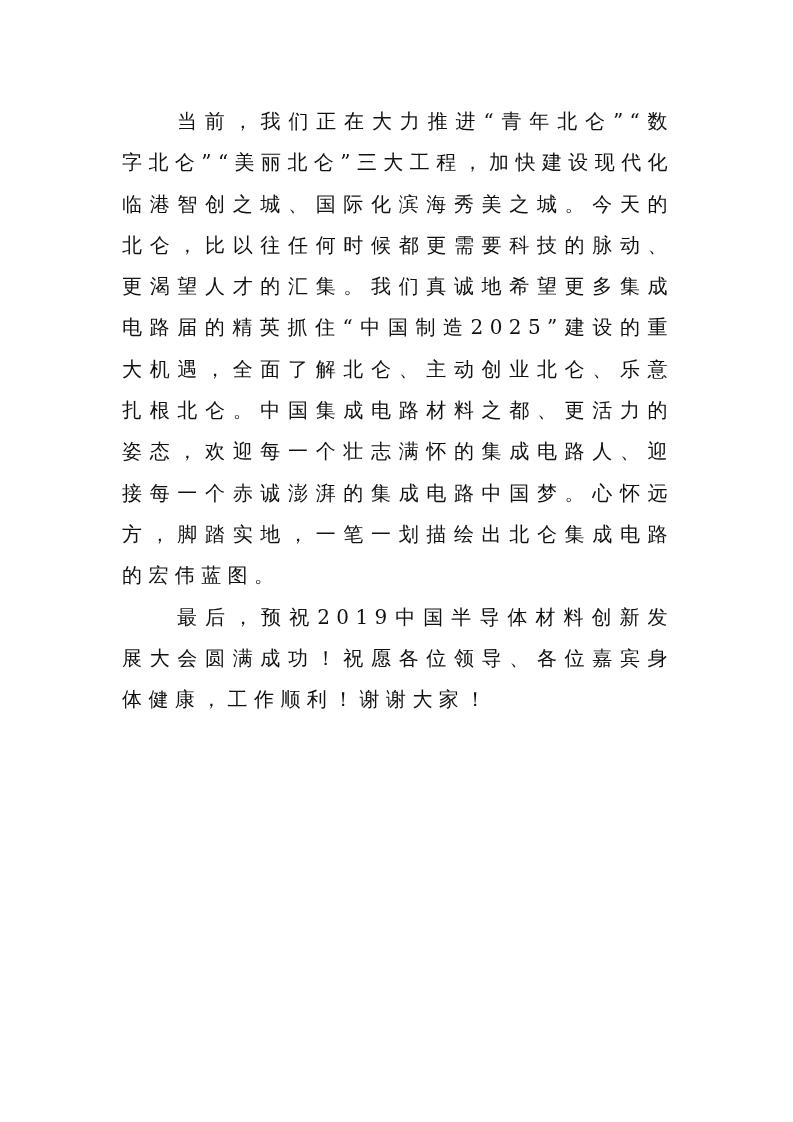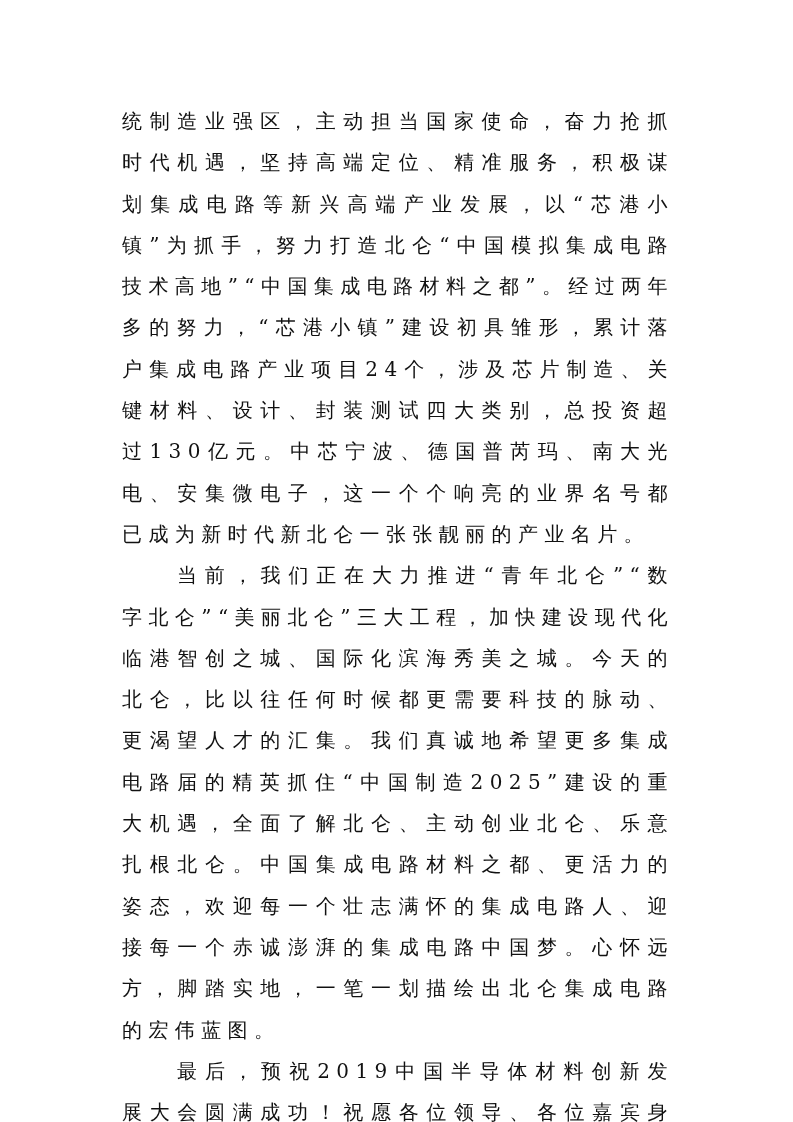--- a/index.html
+++ b/index.html
@@ -20,16 +20,15 @@
       text-justify: inter-character;
       letter-spacing: 6.4px;
       word-break: break-all;
     }
     .indent { text-indent: 55px; }
   </style>
 </head>
 <body>
 
 <div class="page">
-  <p class="para">统制造业强区，主动担当国家使命，奋力抢抓时代机遇，坚持高端定位、精准服务，积极谋划集成电路等新兴高端产业发展，以“芯港小镇”为抓手，努力打造北仑“中国模拟集成电路技术高地”“中国集成电路材料之都”。经过两年多的努力，“芯港小镇”建设初具雏形，累计落户集成电路产业项目24个，涉及芯片制造、关键材料、设计、封装测试四大类别，总投资超过130亿元。中芯宁波、德国普芮玛、南大光电、安集微电子，这一个个响亮的业界名号都已成为新时代新北仑一张张靓丽的产业名片。</p>
   <p class="para indent">当前，我们正在大力推进“青年北仑”“数字北仑”“美丽北仑”三大工程，加快建设现代化临港智创之城、国际化滨海秀美之城。今天的北仑，比以往任何时候都更需要科技的脉动、更渴望人才的汇集。我们真诚地希望更多集成电路届的精英抓住“中国制造2025”建设的重大机遇，全面了解北仑、主动创业北仑、乐意扎根北仑。中国集成电路材料之都、更活力的姿态，欢迎每一个壮志满怀的集成电路人、迎接每一个赤诚澎湃的集成电路中国梦。心怀远方，脚踏实地，一笔一划描绘出北仑集成电路的宏伟蓝图。</p>
   <p class="para indent">最后，预祝2019中国半导体材料创新发展大会圆满成功！祝愿各位领导、各位嘉宾身体健康，工作顺利！谢谢大家！</p>
 </div>
 
 </body></html>

